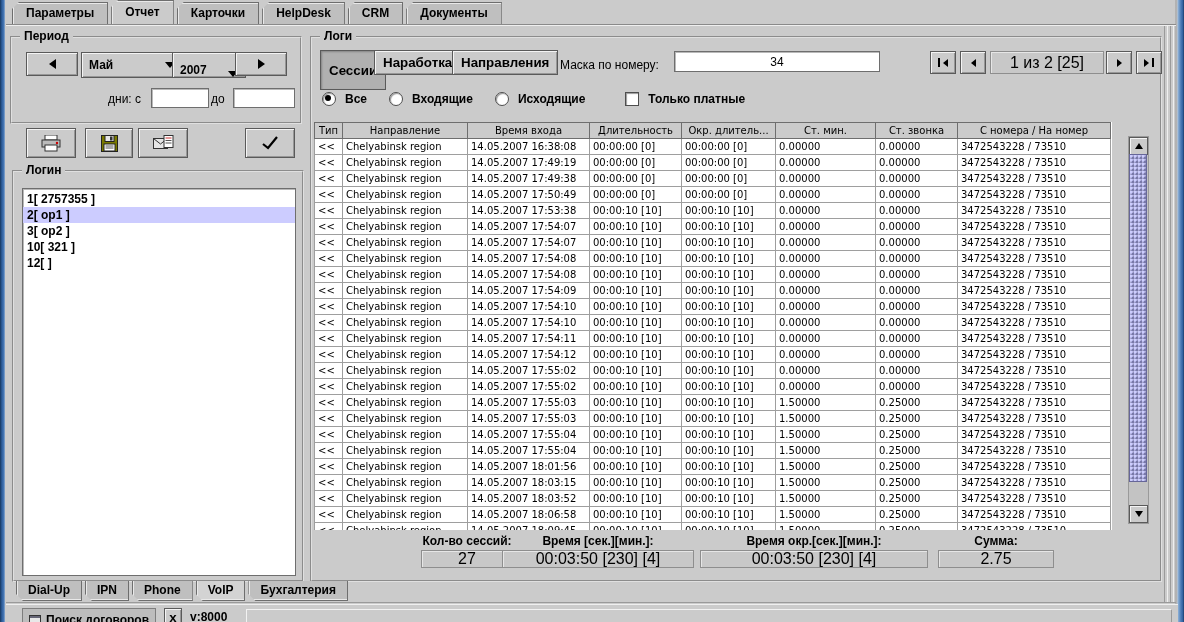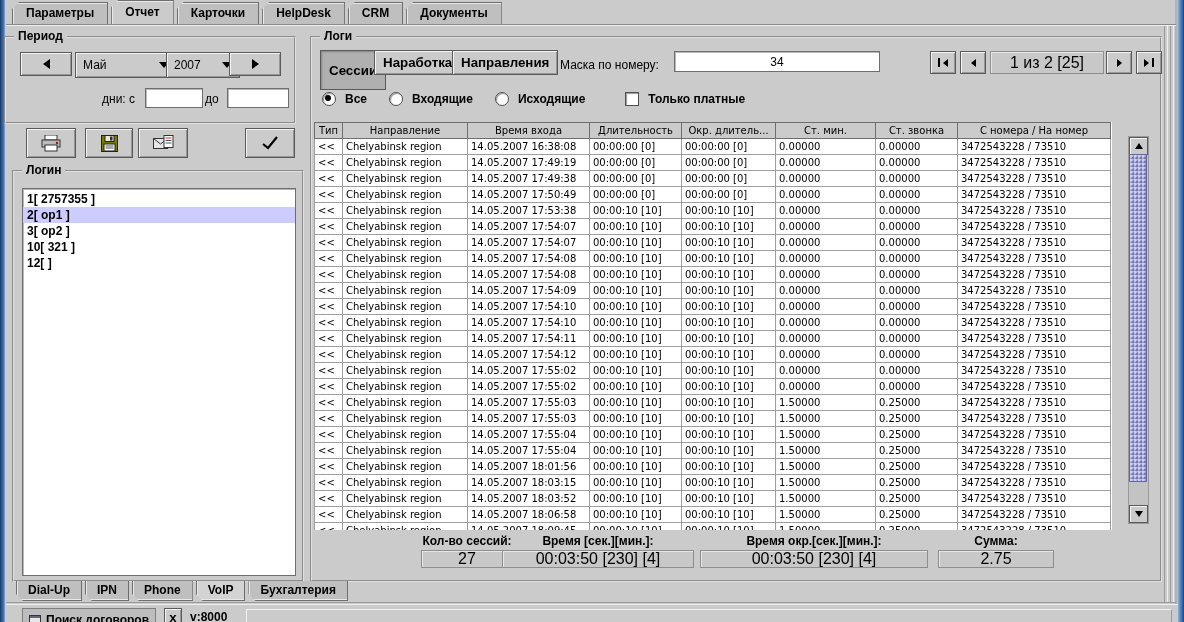--- a/index.html
+++ b/index.html
@@ -22,21 +22,21 @@
   
   .group{position:absolute;border:2px groove #e0e0e0;}
   .gtitle{position:absolute;top:-9px;left:8px;background:#cbcbcb;padding:0 4px;font-weight:bold;}
   
   .mbtn{position:absolute;background:#cbcbcb;border:1px solid #5a5a5a;
     box-shadow:inset 1px 1px 0 #f4f4f4,inset -1px -1px 0 #979797;
     display:flex;align-items:center;justify-content:center;font-weight:bold;cursor:default;gap:3px;}
   .mbtn.pressed{background:#b0b0b0;box-shadow:inset 1px 1px 2px #868686;}
   .combo{position:absolute;background:#cbcbcb;border:1px solid #5a5a5a;
     box-shadow:inset 1px 1px 0 #f4f4f4,inset -1px -1px 0 #979797;
-    display:flex;align-items:center;justify-content:space-between;padding:0 7px;font-weight:normal;}
+    display:flex;align-items:center;justify-content:space-between;padding:0 7px;font-weight:bold;}
   .tri-dn{width:0;height:0;border-left:5px solid transparent;border-right:5px solid transparent;border-top:6px solid #000;}
   .tri-up{width:0;height:0;border-left:4px solid transparent;border-right:4px solid transparent;border-bottom:6px solid #000;}
   .tri-l{width:0;height:0;border-top:5px solid transparent;border-bottom:5px solid transparent;border-right:7px solid #000;}
   .tri-r{width:0;height:0;border-top:5px solid transparent;border-bottom:5px solid transparent;border-left:7px solid #000;}
   .tri-l.sm{border-top-width:4px;border-bottom-width:4px;border-right-width:5px;}
   .tri-r.sm{border-top-width:4px;border-bottom-width:4px;border-left-width:5px;}
   .pbar{width:2px;height:9px;background:#000;}
   .tinput{position:absolute;background:#fff;border:1px solid #6e6e6e;box-shadow:inset 1px 1px 0 #b9b9b9;
     font-family:"Liberation Sans",sans-serif;font-size:12px;padding:0 3px;outline:none;}
   .lbl{position:absolute;font-weight:normal;white-space:nowrap;}
@@ -104,30 +104,30 @@
     <div class="ttab">Параметры</div>
     <div class="ttab selected">Отчет</div>
     <div class="ttab">Карточки</div>
     <div class="ttab">HelpDesk</div>
     <div class="ttab">CRM</div>
     <div class="ttab">Документы</div>
   </div>
 <div class="tabline"></div>
 <div class="mainbottom"></div>
 
-<div class="group" style="left:4px;top:36px;width:288px;height:84px;">
+<div class="group" style="left:10px;top:36px;width:288px;height:84px;">
   <div class="gtitle">Период</div>
   <button class="mbtn" style="left:14px;top:14px;width:52px;height:24px;">
     <span class="tri-l"></span>
   </button>
   <div class="combo" style="left:69px;top:14px;width:86px;height:24px;">
     <span>Май</span>
     <span class="tri-dn"></span>
   </div>
-  <div class="combo" style="left:160px;top:14px;width:58px;height:24px;">
+  <div class="combo" style="left:160px;top:14px;width:58px;height:24px;align-items:flex-end;">
     <span>2007</span>
     <span class="tri-dn"></span>
   </div>
   <button class="mbtn" style="left:223px;top:14px;width:52px;height:24px;">
     <span class="tri-r"></span>
   </button>
   <span class="lbl" style="left:96px;top:54px;">дни: с</span>
   <input class="tinput" style="left: 139px; top: 50px; width: 50px; height: 18px;" value="">
   <span class="lbl" style="left:199px;top:54px;">до</span>
   <input class="tinput" style="left: 221px; top: 50px; width: 54px; height: 18px;" value="">

